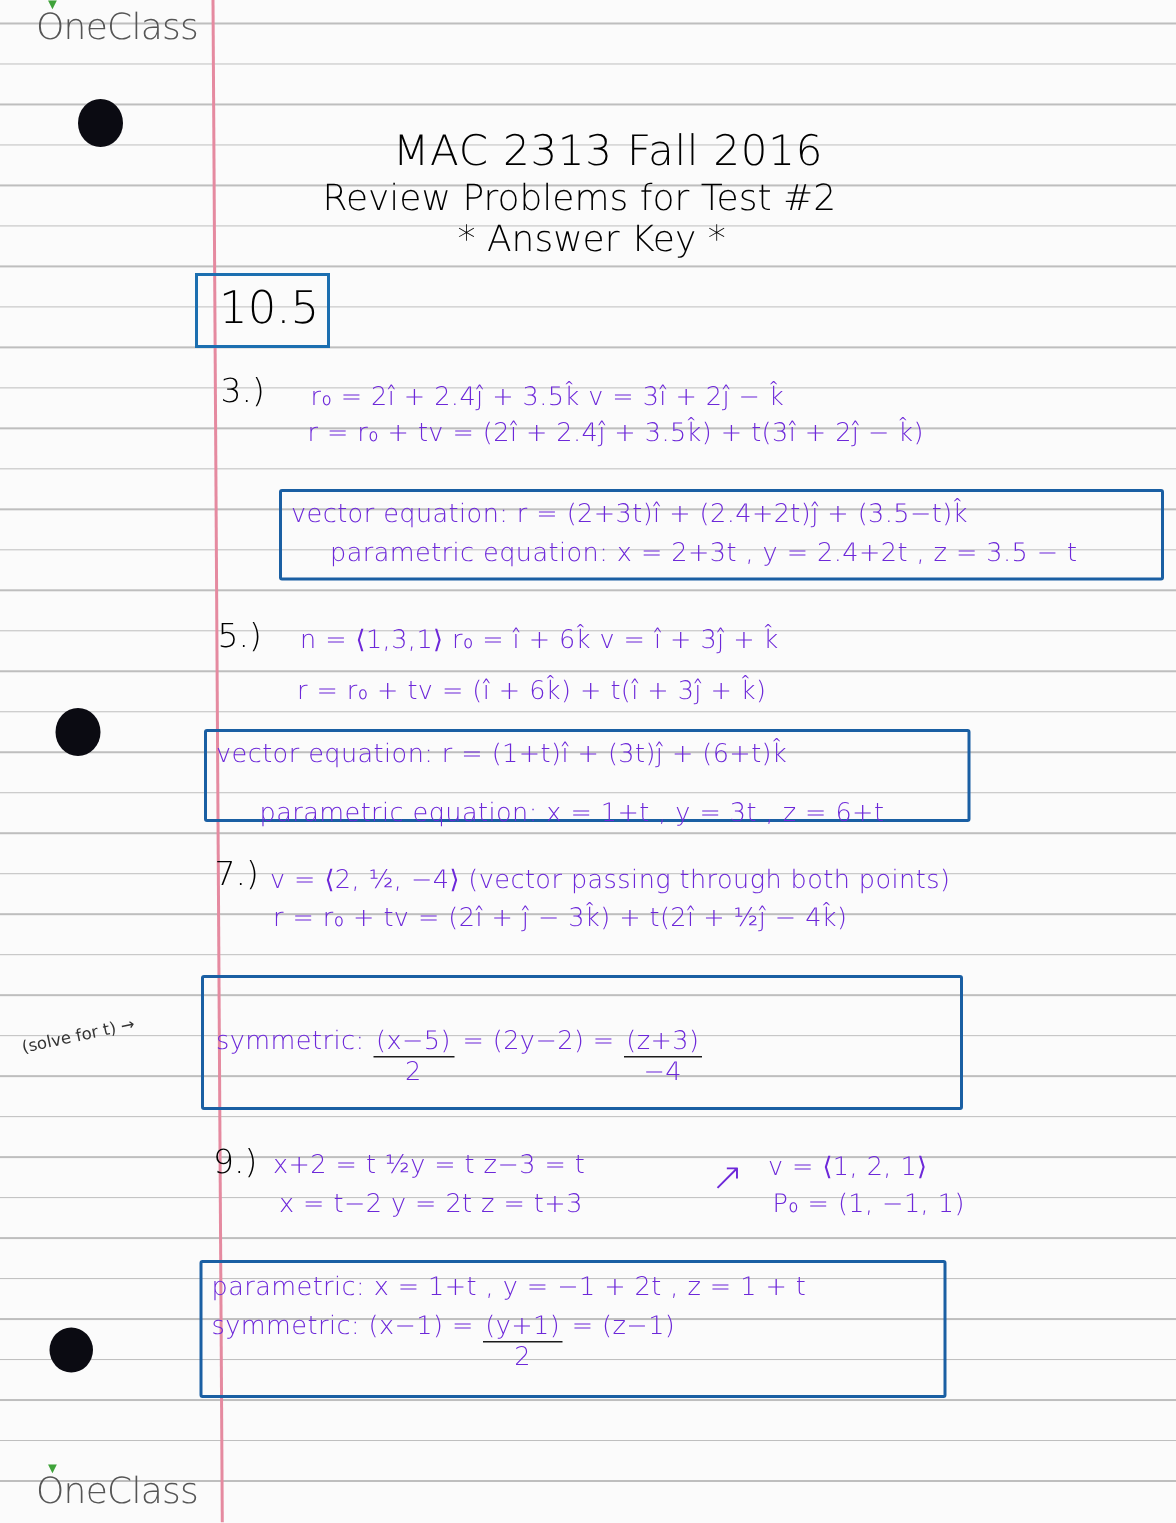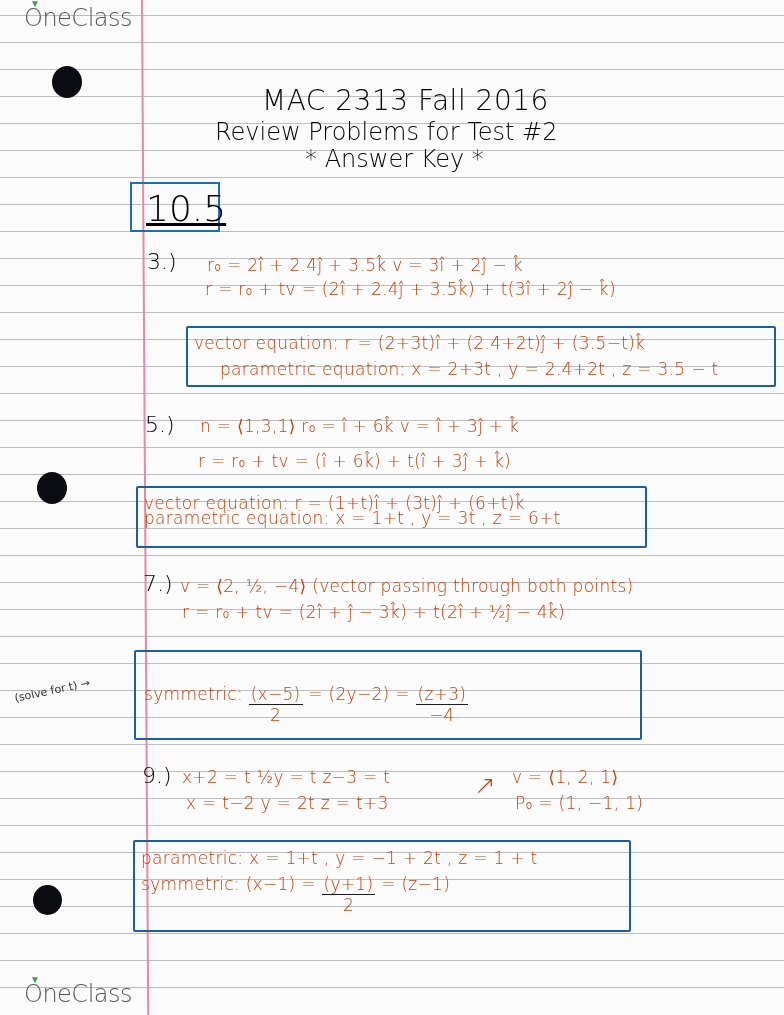--- a/index.html
+++ b/index.html
@@ -18,21 +18,21 @@
   .margin-line {
     position:absolute; top:0; height:1015px; width:1.5px; background:#e58aa0;
     left:141px; transform: skewX(0.35deg); transform-origin: top;
   }
   .hole { position:absolute; width:30px; height:32px; border-radius:50%; background:#0b0b12; }
   .logo {
     position:absolute; font-family:"DejaVu Sans", sans-serif; font-weight:300;
     font-size:24px; color:#555; letter-spacing:-0.5px;
   }
   .logo .leaf { position:absolute; left:6px; top:-6px; width:8px; height:8px; color:#3fa33a; font-size:10px; }
-  .hw { position:absolute; color:#c2410c; font-family:"DejaVu Sans", sans-serif; white-space:nowrap; font-weight:300; }
+  .hw { position:absolute; color:#6d28d9; font-family:"DejaVu Sans", sans-serif; white-space:nowrap; font-weight:300; }
   .blue { color:#000000; }
   .title { font-size:28px; letter-spacing:0.5px; }
   .sub { font-size:24px; }
   .line { font-size:17px; letter-spacing:0.3px; }
   .box {
     position:absolute; border:2.5px solid #1a5fa3; border-radius:2px;
   }
   .sec-box { position:absolute; border:2.5px solid #1c6fb0; }
   .frac { display:inline-block; text-align:center; vertical-align:top; }
   .frac .num { display:block; border-bottom:1.5px solid #1b1b1b; padding:0 2px; }
@@ -56,37 +56,37 @@
 <div class="logo" style="left:24px;top:980px;">
   <span class="leaf">▼</span>
   <span>OneClass</span>
 </div>
 
 <div class="hw blue title" style="left:262px;top:84px;">MAC 2313 Fall 2016</div>
 <div class="hw blue sub" style="left:215px;top:118px;">Review Problems for Test #2</div>
 <div class="hw blue sub" style="left:305px;top:145px;">* Answer Key *</div>
 
 <div class="sec-box" style="left:130px;top:182px;width:86px;height:46px;">
-  <div class="hw blue" style="left:14px;top:4px;font-size:36px;text-decoration:underline;">10.5</div>
+  <div class="hw blue" style="left:14px;top:4px;font-size:30px;">10.5</div>
 </div>
 
 <div class="hw blue" style="left:147px;top:249px;font-size:22px;">3.)</div>
 <div class="hw line" style="left:207px;top:255px;">r₀ = 2î + 2.4ĵ + 3.5k̂     v = 3î + 2ĵ − k̂</div>
 <div class="hw line" style="left:205px;top:279px;">r = r₀ + tv = (2î + 2.4ĵ + 3.5k̂) + t(3î + 2ĵ − k̂)</div>
 <div class="box" style="left:138px;top:326px;width:586px;height:57px;margin-left:48px;">
   <div class="hw line" style="left:6px;top:5px;">vector equation: r = (2+3t)î + (2.4+2t)ĵ + (3.5−t)k̂</div>
   <div class="hw line" style="left:6px;top:31px;padding-left:26px;">parametric equation: x = 2+3t , y = 2.4+2t , z = 3.5 − t</div>
 </div>
 
 <div class="hw blue" style="left:145px;top:412px;font-size:22px;">5.)</div>
 <div class="hw line" style="left:200px;top:416px;">n = ⟨1,3,1⟩    r₀ = î + 6k̂    v = î + 3ĵ + k̂</div>
 <div class="hw line" style="left:198px;top:441px;margin-top:10px;">r = r₀ + tv = (î + 6k̂) + t(î + 3ĵ + k̂)</div>
 <div class="box" style="left:136px;top:486px;width:507px;height:58px;">
   <div class="hw line" style="left:6px;top:5px;">vector equation: r = (1+t)î + (3t)ĵ + (6+t)k̂</div>
-  <div class="hw line" style="left:6px;top:20px;">parametric equation: x = 1+t , y = 3t , z = 6+t</div>
+  <div class="hw line" style="left:6px;top:44px;padding-left:29px;">parametric equation: x = 1+t , y = 3t , z = 6+t</div>
 </div>
 
 <div class="hw blue" style="left:143px;top:571px;font-size:22px;">7.)</div>
 <div class="hw line" style="left:180px;top:576px;">v = ⟨2, ½, −4⟩  (vector passing through both points)</div>
 <div class="hw line" style="left:182px;top:602px;">r = r₀ + tv = (2î + ĵ − 3k̂) + t(2î + ½ĵ − 4k̂)</div>
 <div class="note" style="left:14px;top:684px;">(solve for t) →</div>
 <div class="box" style="left:134px;top:650px;width:504px;height:86px;">
   <div class="hw line" style="left:8px;top:32px;">
     <span>symmetric:</span>
     <span class="frac"><span class="num">(x−5)</span><span class="den">2</span></span>

